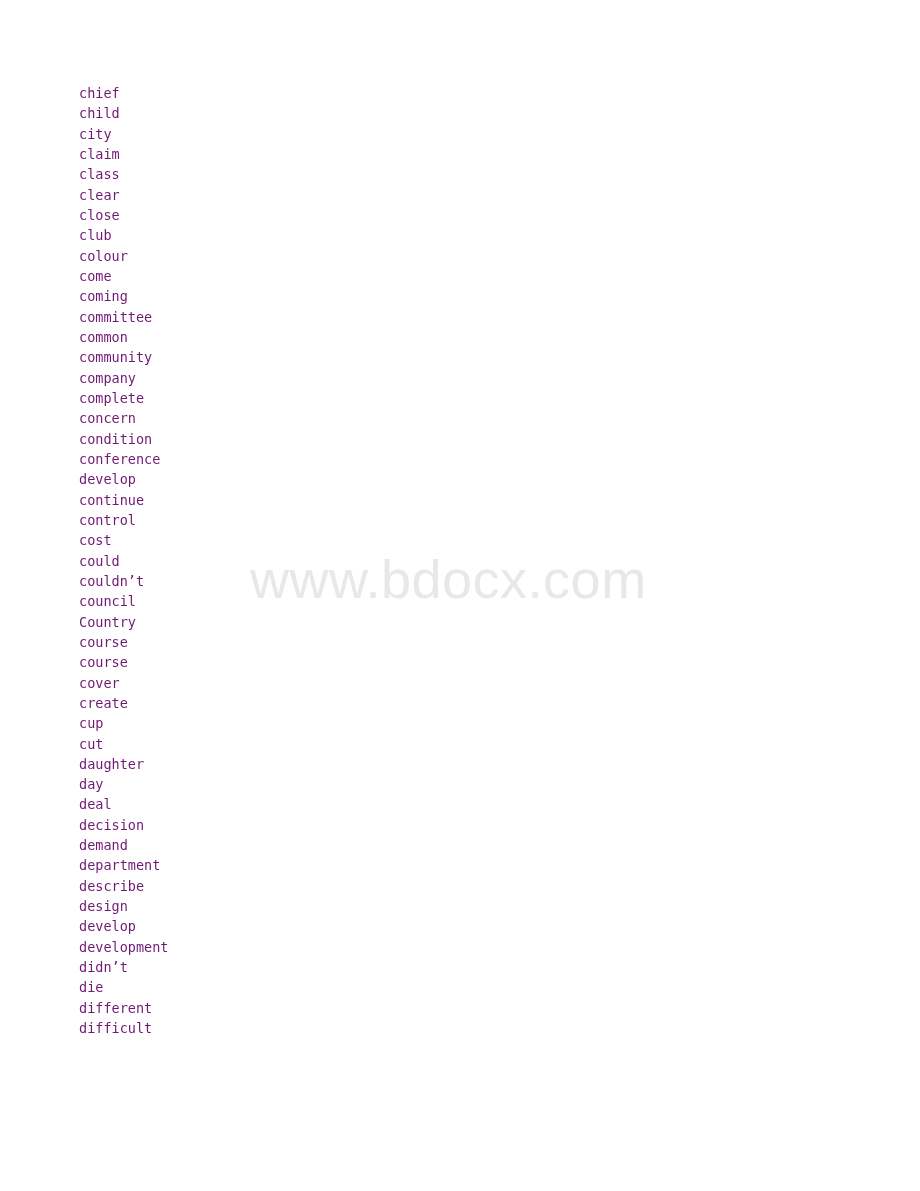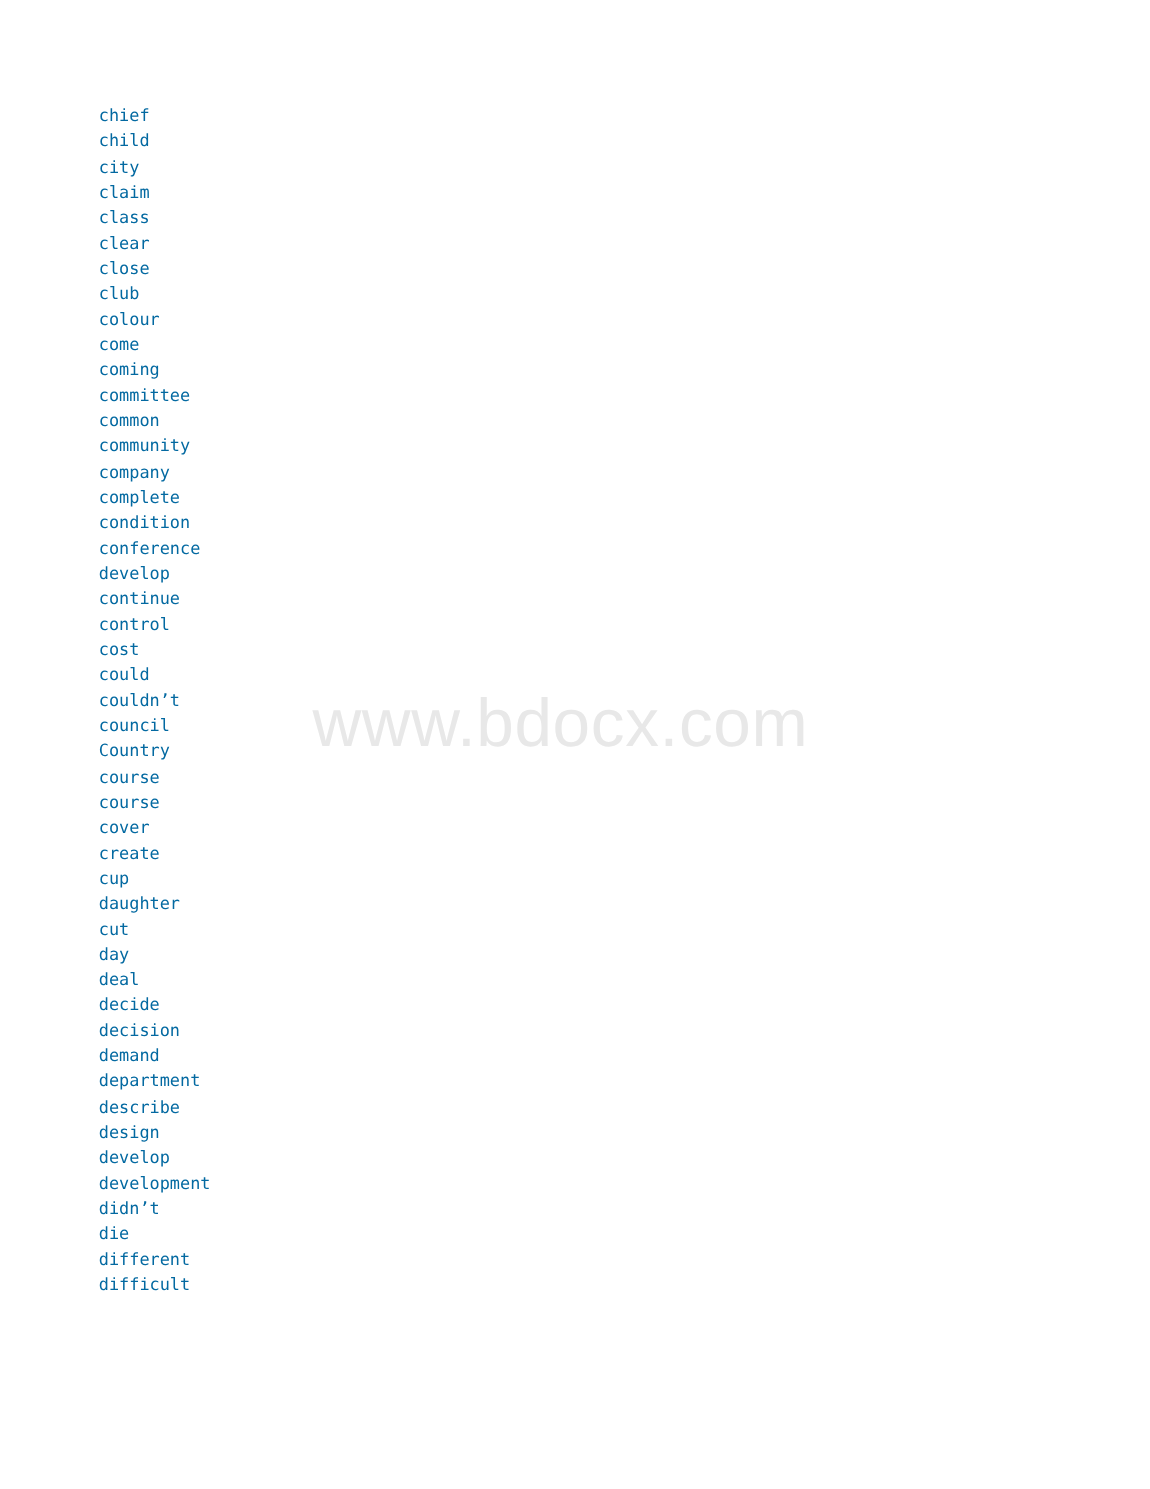--- a/index.html
+++ b/index.html
@@ -35,21 +35,21 @@
     left: 79px;
     top: 83px;
     width: 400px;
     z-index: 2;
   }
   .word-line {
     font-family: "DejaVu Sans Mono", monospace;
     font-size: 13.5px;
     line-height: 20.33px;
     height: 20.33px;
-    color: #0369a1;
+    color: #701a75;
     white-space: pre;
     letter-spacing: 0px;
   }
 </style>
 </head>
 <body>
 
 <div id="page">
 
   <div id="watermark">www.bdocx.com</div>
@@ -64,40 +64,40 @@
       <div class="word-line">close</div>
       <div class="word-line">club</div>
       <div class="word-line">colour</div>
       <div class="word-line">come</div>
       <div class="word-line">coming</div>
       <div class="word-line">committee</div>
       <div class="word-line">common</div>
       <div class="word-line">community</div>
       <div class="word-line">company</div>
       <div class="word-line">complete</div>
+      <div class="word-line">concern</div>
       <div class="word-line">condition</div>
       <div class="word-line">conference</div>
       <div class="word-line">develop</div>
       <div class="word-line">continue</div>
       <div class="word-line">control</div>
       <div class="word-line">cost</div>
       <div class="word-line">could</div>
       <div class="word-line">couldn’t</div>
       <div class="word-line">council</div>
       <div class="word-line">Country</div>
       <div class="word-line">course</div>
       <div class="word-line">course</div>
       <div class="word-line">cover</div>
       <div class="word-line">create</div>
       <div class="word-line">cup</div>
+      <div class="word-line">cut</div>
       <div class="word-line">daughter</div>
-      <div class="word-line">cut</div>
       <div class="word-line">day</div>
       <div class="word-line">deal</div>
-      <div class="word-line">decide</div>
       <div class="word-line">decision</div>
       <div class="word-line">demand</div>
       <div class="word-line">department</div>
       <div class="word-line">describe</div>
       <div class="word-line">design</div>
       <div class="word-line">develop</div>
       <div class="word-line">development</div>
       <div class="word-line">didn’t</div>
       <div class="word-line">die</div>
       <div class="word-line">different</div>

